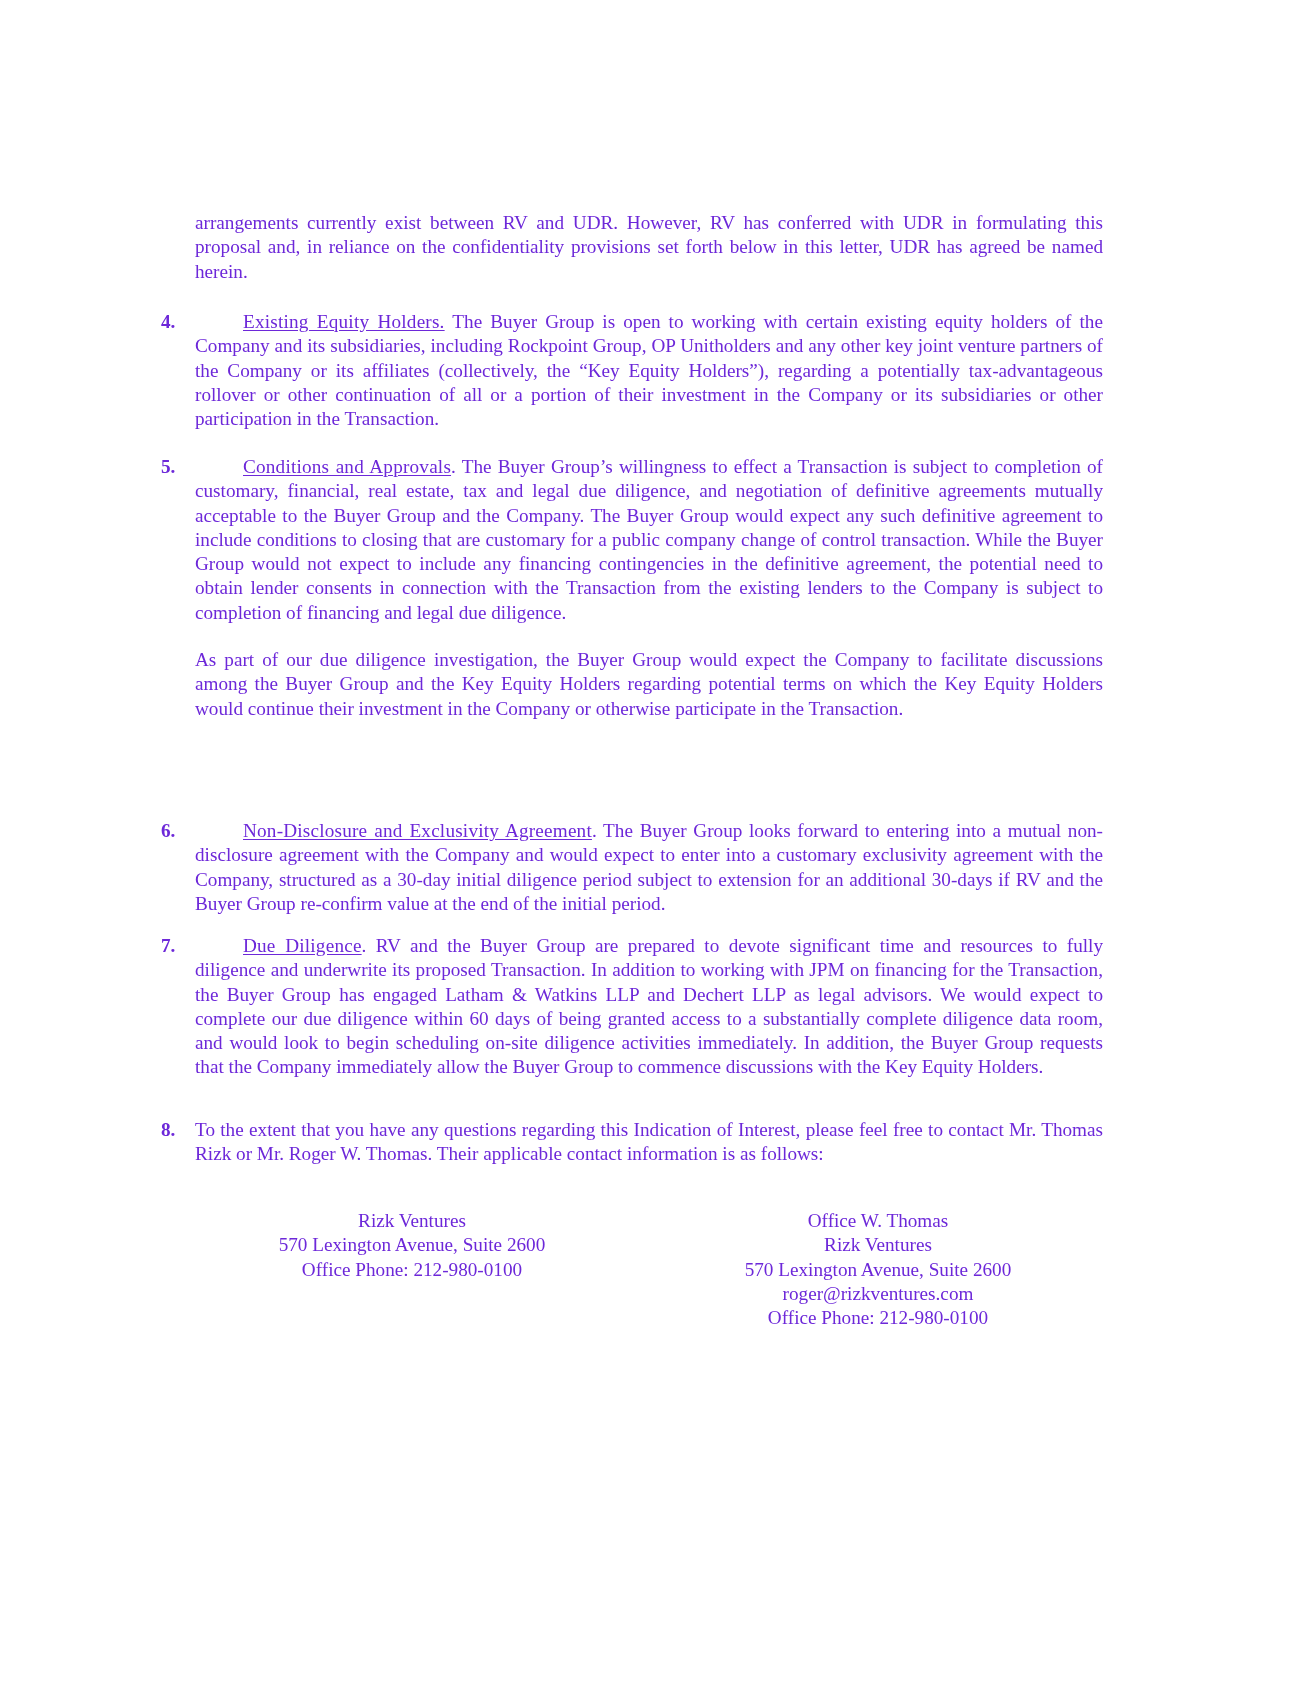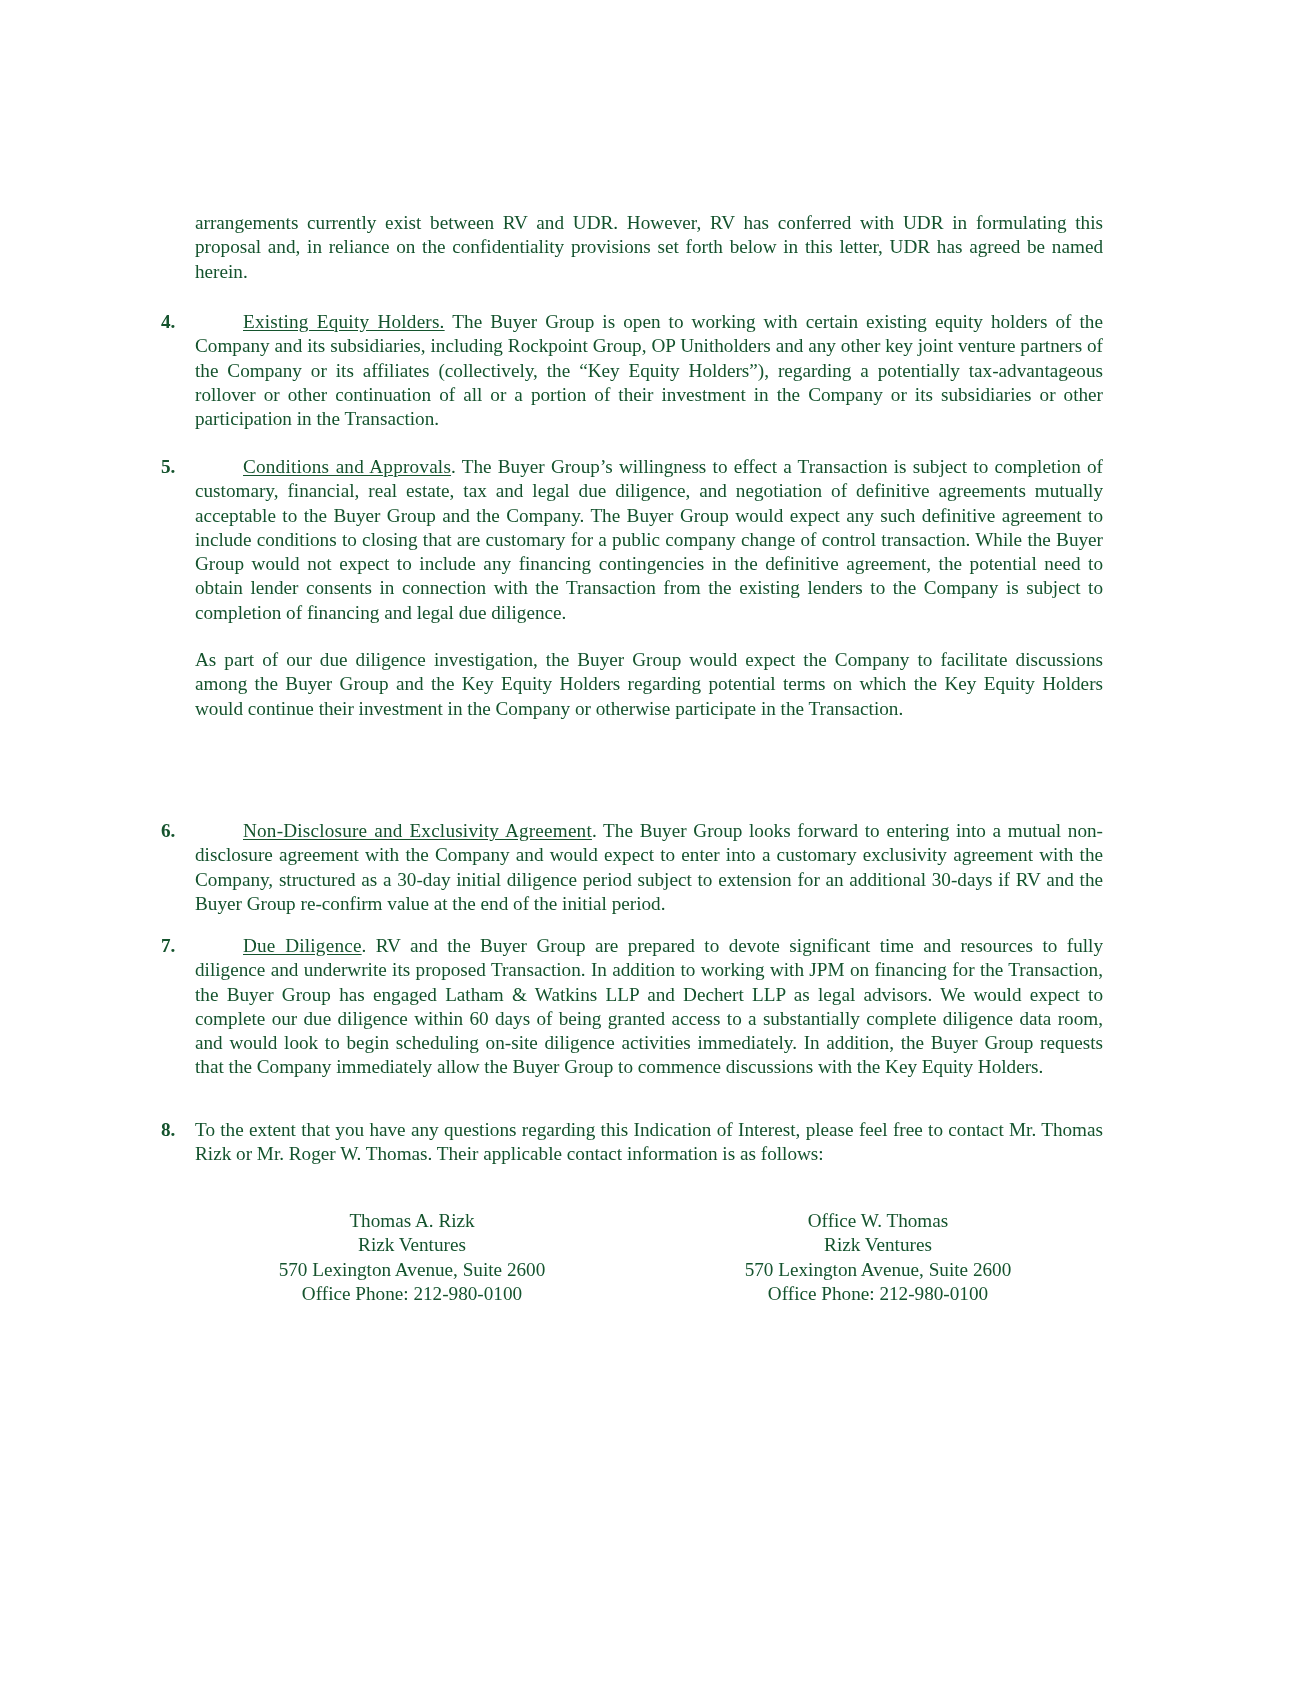--- a/index.html
+++ b/index.html
@@ -1,19 +1,19 @@
 <!DOCTYPE html>
 <html><head>
 <meta charset="utf-8">
 <style>
   html, body { margin: 0; padding: 0; background: #ffffff; }
   body { width: 1300px; height: 1682px; position: relative; overflow: hidden; }
   .page {
     position: absolute; left: 0; top: 0; width: 1300px; height: 1682px;
-    background: #ffffff; color: #14532d;
+    background: #ffffff; color: #6d28d9;
     font-family: "Liberation Serif", "DejaVu Serif", serif;
     font-size: 19.2px; line-height: 24.3px;
   }
   .block { position: absolute; left: 195px; width: 908px; }
   .para { text-align: justify; }
   .para.last-left { text-align-last: left; }
   .num {
     position: absolute; left: -34px; top: 0; font-weight: bold;
   }
   .heading { font-weight: normal; text-decoration: underline; text-underline-offset: 2px; letter-spacing: 0.2px; margin-left: 48px; }
@@ -48,26 +48,26 @@
   <div class="block para last-left" style="top:934px;">
     <span class="num">7.</span><span class="heading">Due Diligence</span><span>.  RV and the Buyer Group are prepared to devote significant time and resources to fully diligence and underwrite its proposed Transaction.  In addition to working with JPM on financing for the Transaction, the Buyer Group has engaged Latham &amp; Watkins LLP and Dechert LLP as legal advisors.  We would expect to complete our due diligence within 60 days of being granted access to a substantially complete diligence data room, and would look to begin scheduling on-site diligence activities immediately. In addition, the Buyer Group requests that the Company immediately allow the Buyer Group to commence discussions with the Key Equity Holders.</span>
   </div>
 
   <div class="block para last-left" style="top:1118px;">
     <span class="num">8.</span><span>To the extent that you have any questions regarding this Indication of Interest, please feel free to contact Mr. Thomas Rizk or Mr. Roger W. Thomas. Their applicable contact information is as follows:</span>
   </div>
 
   <div class="contacts">
     <div class="contact c1">
-      <div>Thomas A. Rizk</div>
       <div>Rizk Ventures</div>
       <div>570 Lexington Avenue, Suite 2600</div>
       <div>Office Phone: 212-980-0100</div>
     </div>
     <div class="contact c2">
       <div>Office W. Thomas</div>
       <div>Rizk Ventures</div>
       <div>570 Lexington Avenue, Suite 2600</div>
+      <div>roger@rizkventures.com</div>
       <div>Office Phone: 212-980-0100</div>
     </div>
   </div>
 
 </div>
 
 </body></html>

